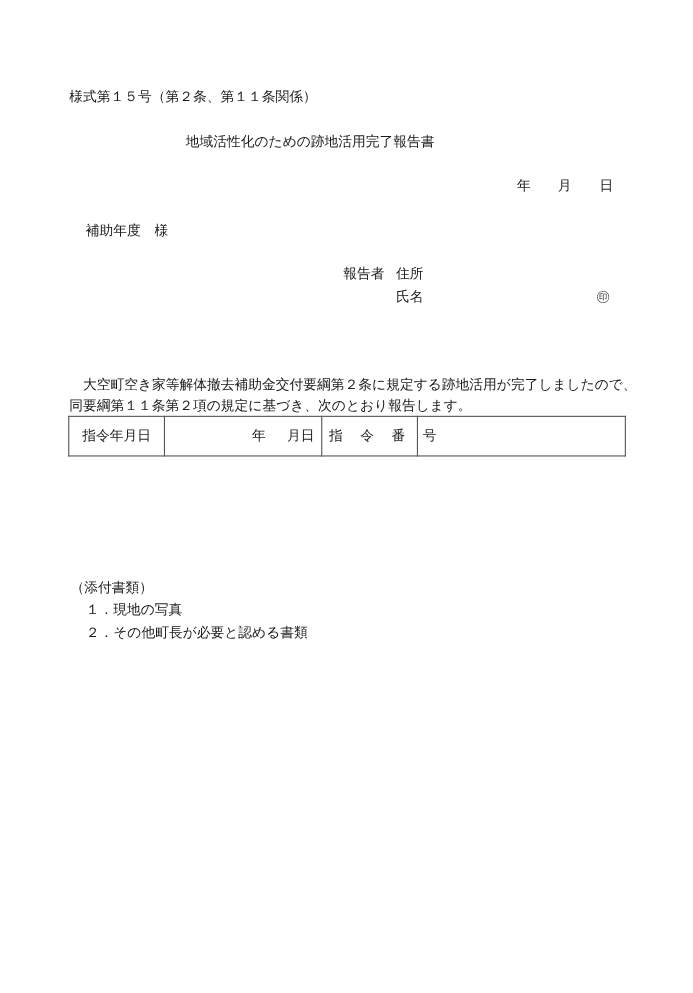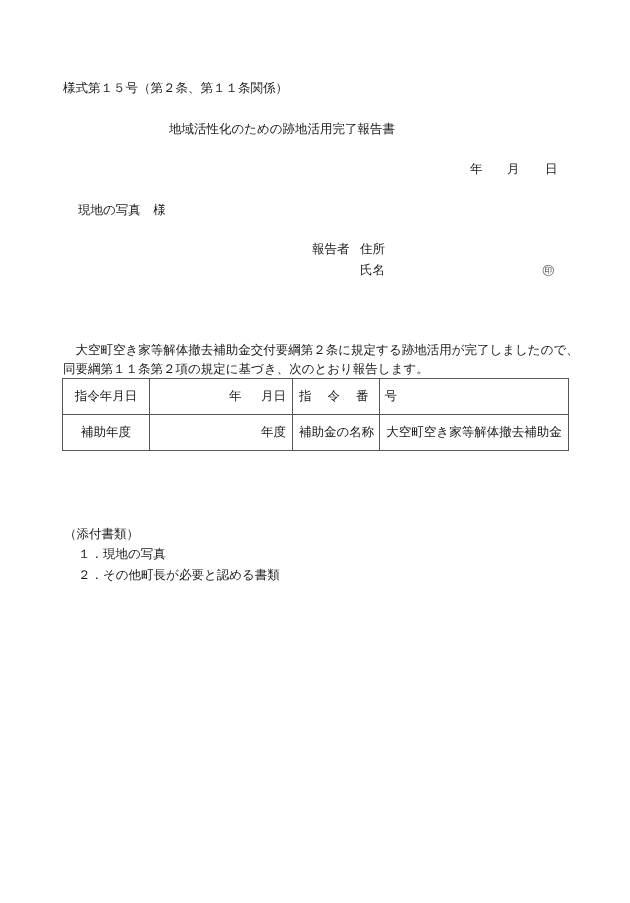--- a/index.html
+++ b/index.html
@@ -38,21 +38,21 @@
 </style>
 </head>
 <body>
 
 <div class="abs" id="form-number">様式第１５号（第２条、第１１条関係）</div>
 <div class="abs" id="doc-title">地域活性化のための跡地活用完了報告書</div>
 <div class="abs" id="date-line">
   <span style="width:37px">年</span><span style="width:38px">月</span><span>日</span>
 </div>
 
-<div class="abs" id="addressee">現地の写真　様</div>
+<div class="abs" id="addressee">補助年度　様</div>
 
 <div class="abs" id="reporter-label">報告者</div>
 <div class="abs" id="address-label">住所</div>
 <div class="abs" id="name-label">氏名</div>
 <div class="abs" id="seal">㊞</div>
 
 <div class="abs" id="body-line1">　<span>大空町空き家等解体撤去補助金交付要綱第２条に規定する跡地活用が完了しましたので、</span></div>
 <div class="abs" id="body-line2">同要綱第１１条第２項の規定に基づき、次のとおり報告します。</div>
 
 <table class="info">
@@ -64,24 +64,18 @@
   </colgroup>
   <tbody>
       <tr>
     <td class="center">指令年月日</td>
     <td class="right datecell">
       <span style="width:30px">年</span><span style="width:32px">月</span><span>日</span>
     </td>
     <td class="center spaced">指 令 番 号</td>
     <td></td>
   </tr>
-  <tr>
-    <td class="center">補助年度</td>
-    <td class="right">年度</td>
-    <td class="center">補助金の名称</td>
-    <td class="center">大空町空き家等解体撤去補助金</td>
-  </tr>
 </tbody>
   </table>
 
 <div class="abs" id="attach-heading">（添付書類）</div>
 <div class="abs" id="attach-1">１．現地の写真</div>
 <div class="abs" id="attach-2">２．その他町長が必要と認める書類</div>
 
 </body></html>

